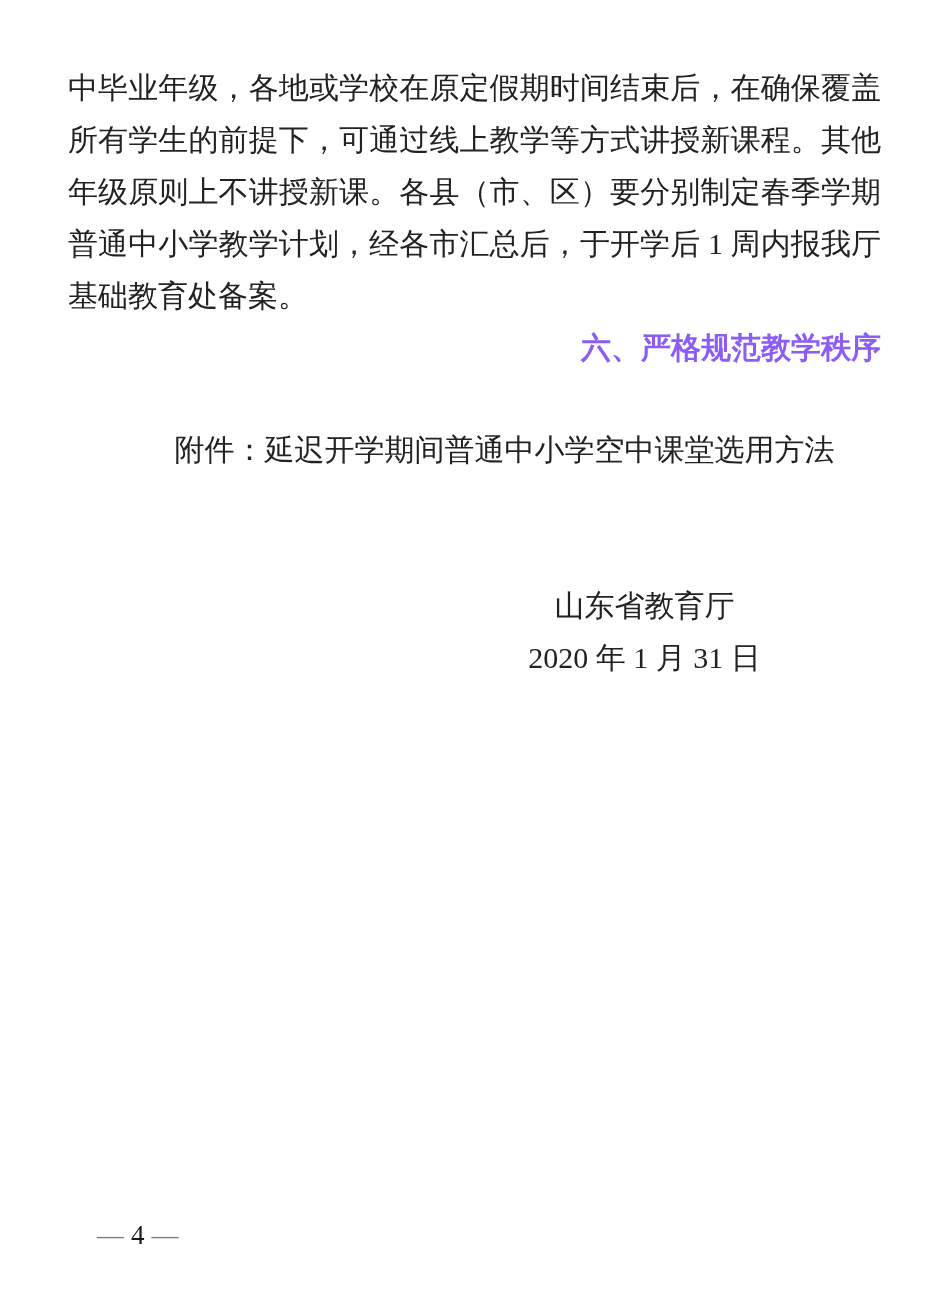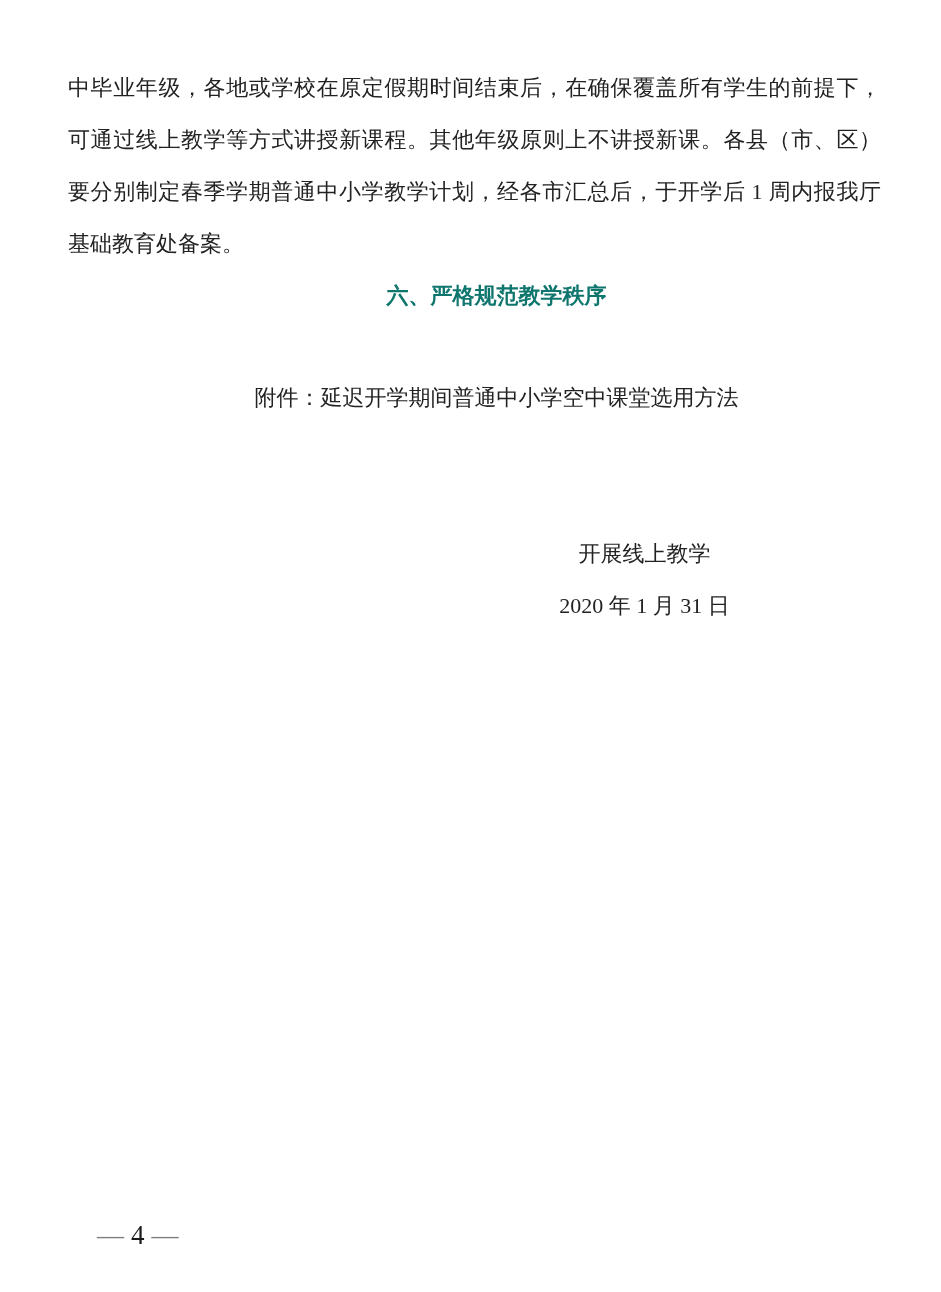--- a/index.html
+++ b/index.html
@@ -14,39 +14,39 @@
     background: #ffffff;
     overflow: hidden;
     font-family: "Liberation Serif", "DejaVu Serif", serif;
     color: #222222;
   }
   .doc {
     position: absolute;
     left: 68px;
     top: 62px;
     width: 813px;
-    font-size: 22px;
+    font-size: 30px;
     line-height: 52px;
   }
   .para {
     margin: 0;
     text-align: justify;
     text-justify: inter-ideograph;
     text-align-last: left;
   }
   .indent {
     text-indent: 2em;
   }
   .heading {
     margin: 0;
     font-family: "Liberation Sans", "DejaVu Sans", sans-serif;
     font-weight: 700;
     text-indent: 2em;
-    text-align: center;
-    color: #0f766e;
+    text-align: right;
+    color: #8b5cf6;
   }
   .attachment {
     margin: 50px 0 0 0;
     text-indent: 2em;
     text-align: center;
   }
   .sig-block {
     margin-top: 104px;
     margin-left: 340px;
     text-align: center;
@@ -78,20 +78,20 @@
   <div class="doc">
 
     <p class="para">中毕业年级，各地或学校在原定假期时间结束后，在确保覆盖所有学生的前提下，可通过线上教学等方式讲授新课程。其他年级原则上不讲授新课。各县（市、区）要分别制定春季学期普通中小学教学计划，经各市汇总后，于开学后 1 周内报我厅基础教育处备案。</p>
 
     <p class="heading">六、严格规范教学秩序</p>
 
 
     <p class="attachment"><span>附件：</span><span>延迟开学期间普通中小学空中课堂选用方法</span></p>
 
     <div class="sig-block">
-      <p>开展线上教学</p>
+      <p>山东省教育厅</p>
       <p>2020 年 1 月 31 日</p>
     </div>
 
   </div>
 
   <div class="footer"><span class="dash">—</span><span class="pnum">4</span><span class="dash">—</span></div>
 </div>
 
 </body></html>

